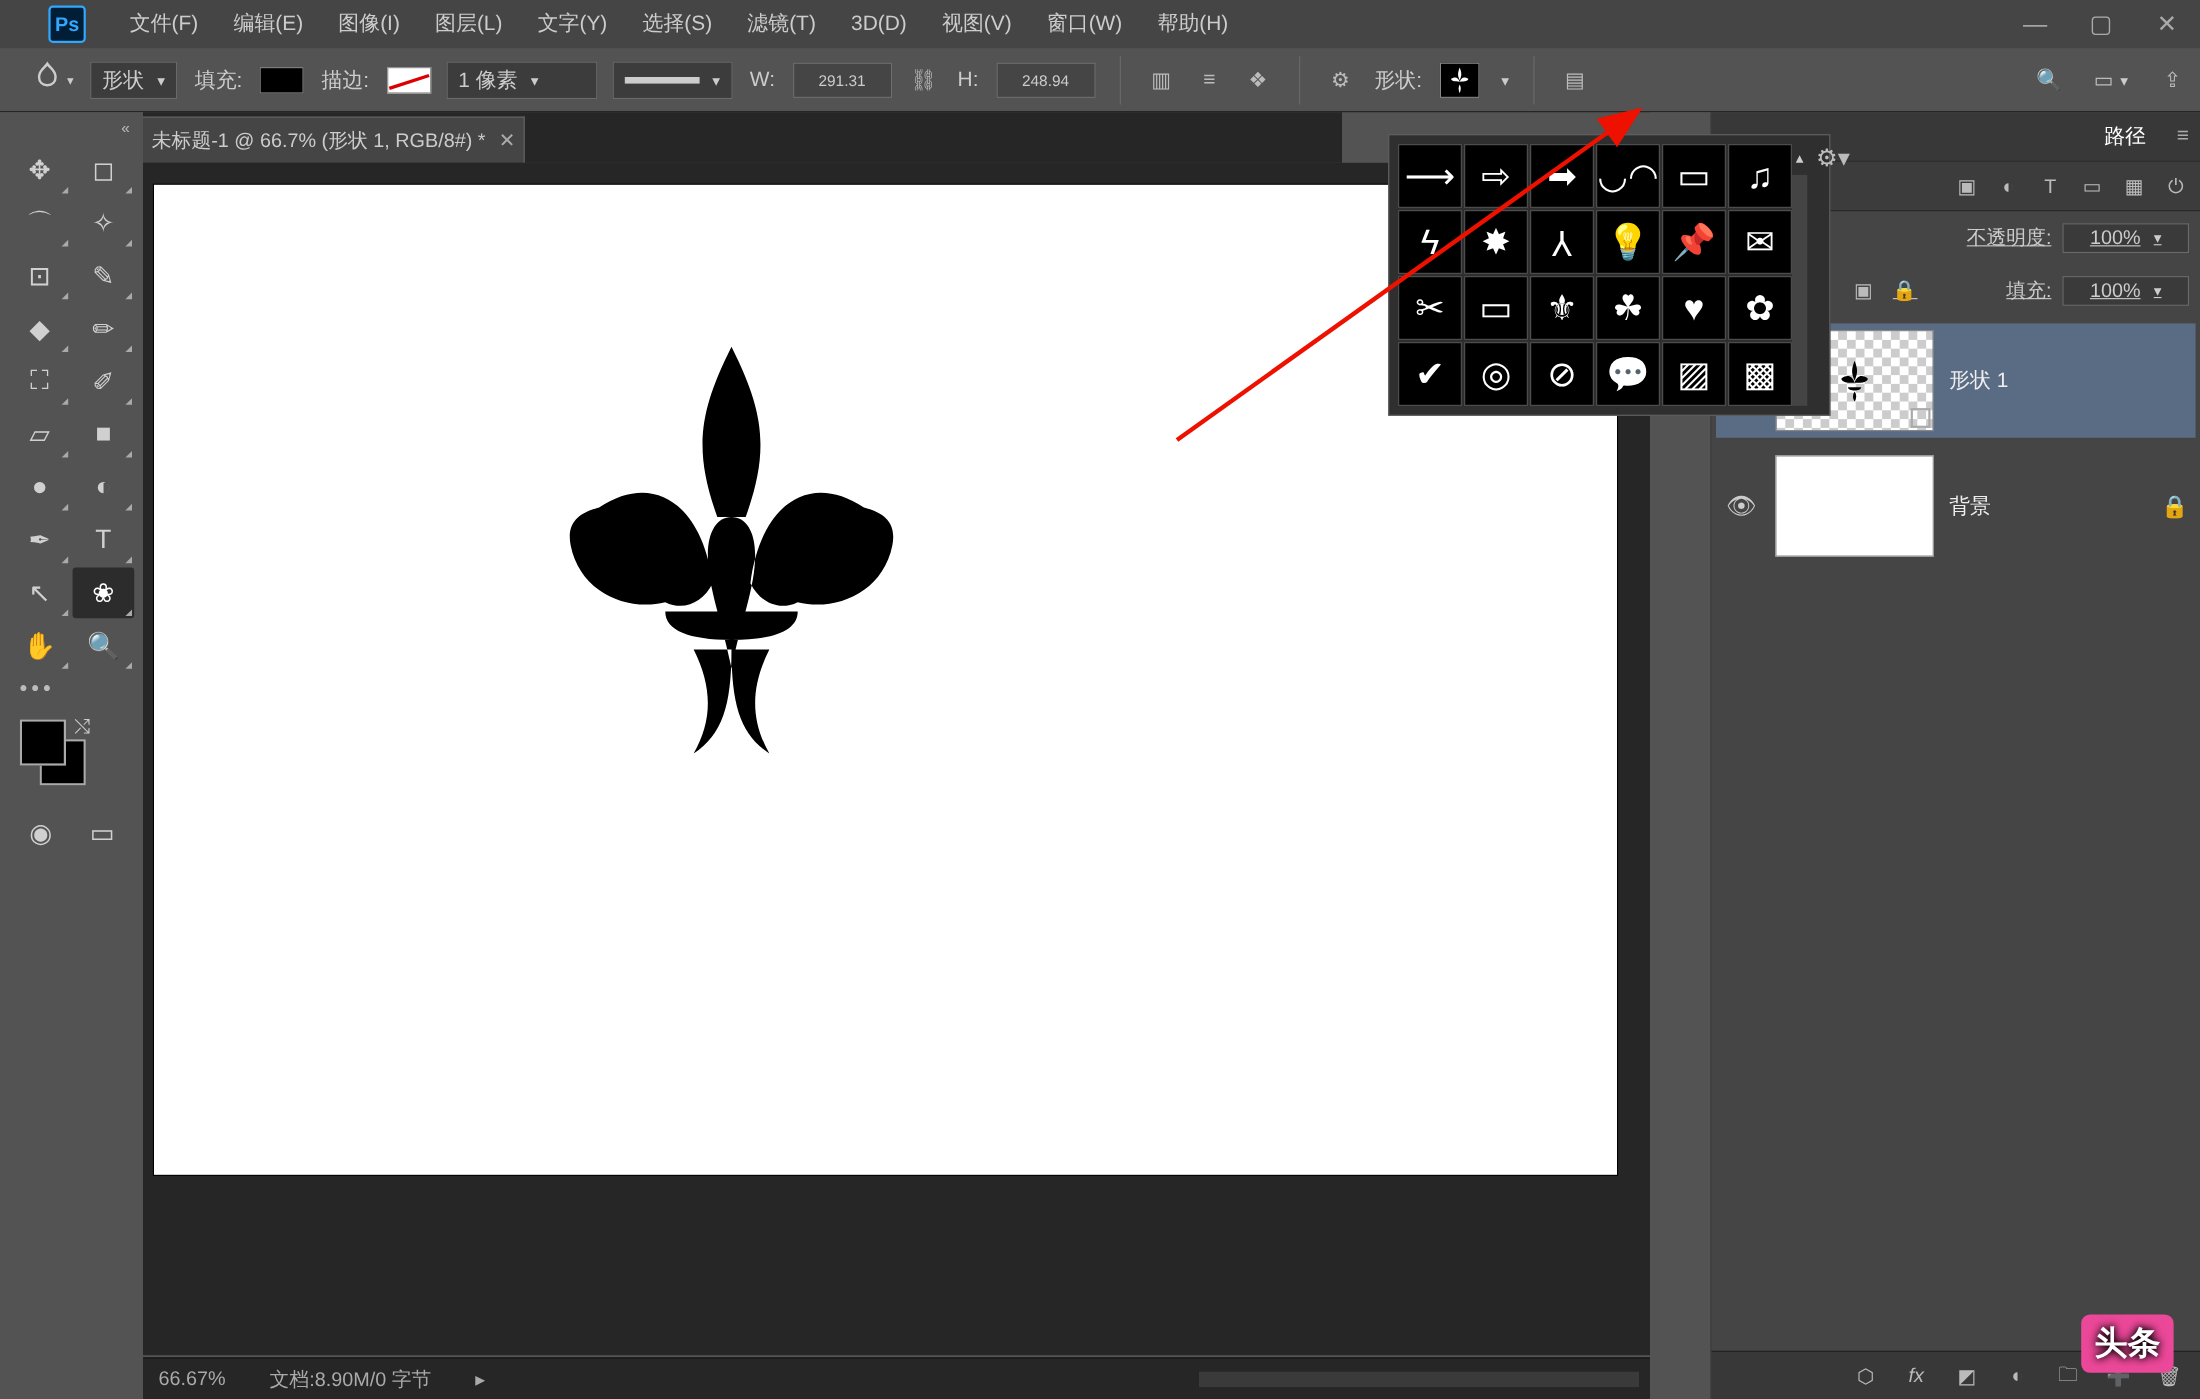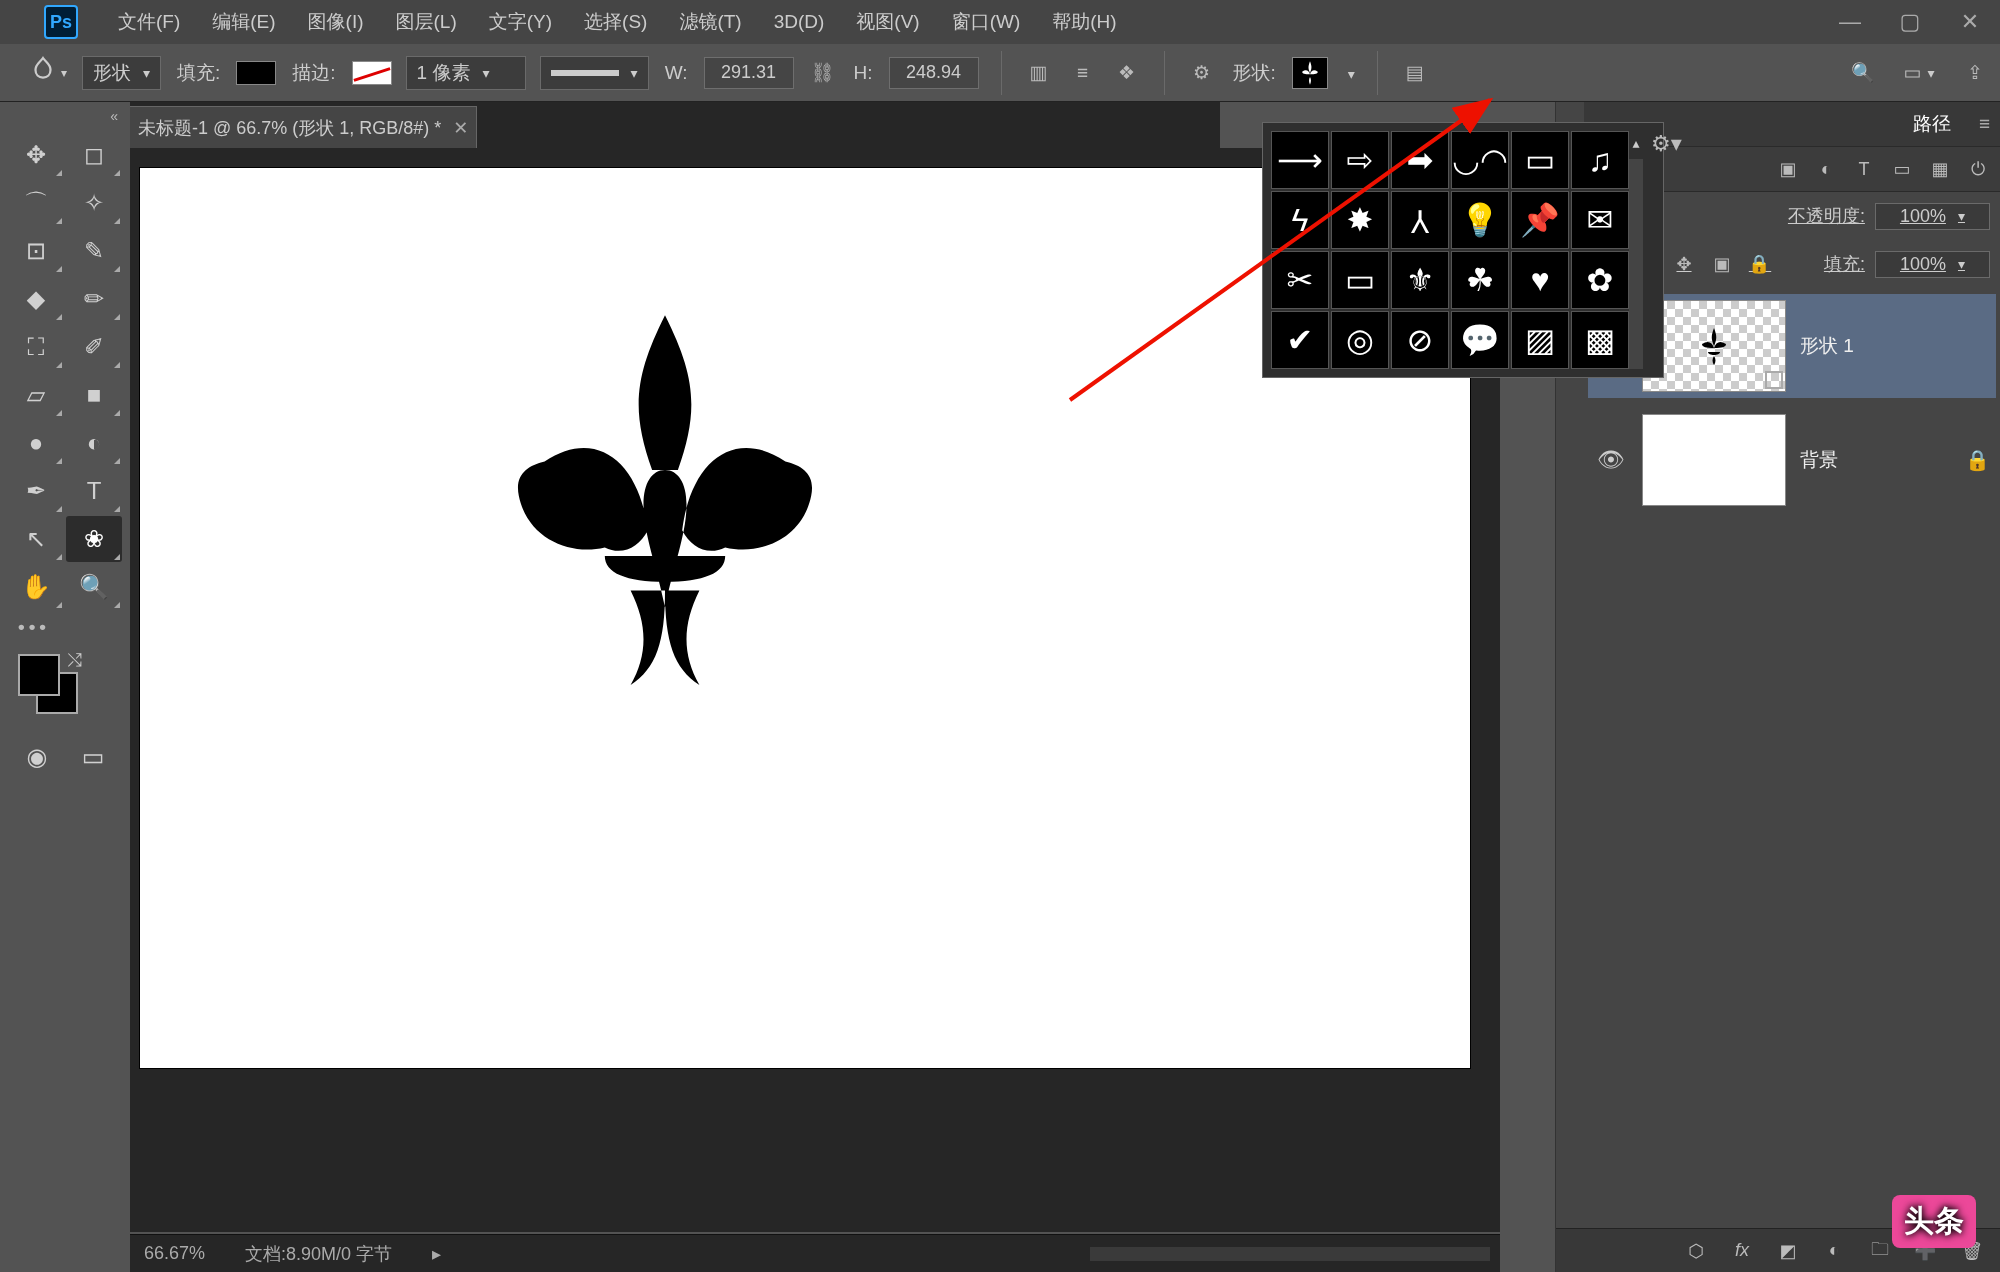--- a/index.html
+++ b/index.html
@@ -16,21 +16,21 @@
 
   
   .optbar { position:absolute; top:44px; left:0; right:0; height:58px; background:var(--bg-mid); border-bottom:1px solid var(--line); display:flex; align-items:center; padding:0 10px 0 24px; gap:14px; color:var(--txt); }
   .opt-icon { width:44px; height:44px; display:flex; align-items:center; justify-content:center; }
   .opt-sel { display:flex; align-items:center; gap:6px; padding:4px 10px; border:1px solid #6a6a6a; background:#3c3c3c; height:34px; }
   .opt-lbl { color:var(--txt); padding:0 2px; }
   .swatch { width:40px; height:24px; border:1px solid #888; display:inline-block; vertical-align:middle; }
   .swatch.black { background:#000; }
   .swatch.nostroke { background:#fff; position:relative; }
   .swatch.nostroke::after { content:""; position:absolute; left:0; right:0; top:50%; border-top:3px solid #d00; transform:rotate(-18deg); }
-  .opt-num { width:90px; height:32px; background:var(--bg-panel); border:1px solid #6e6e6e; color:var(--txt); padding:0 8px; text-align:center; font-size:18px; }
+  .opt-num { width:90px; height:32px; background:var(--bg-panel); border:1px solid #6e6e6e; color:var(--txt); padding:0 8px; text-align:center; font-size:14px; }
   .strokeline { width:68px; height:6px; background:#ccc; }
   .divider { width:1px; height:44px; background:#6a6a6a; margin:0 8px; }
   .icon-g { width:30px; height:30px; display:flex; align-items:center; justify-content:center; fill:#bbb; color:#bbb; }
   .shape-preview { width:36px; height:32px; background:#000; border:1px solid #888; display:flex; align-items:center; justify-content:center; color:#fff; }
   .opt-right { margin-left:auto; display:flex; gap:26px; align-items:center; }
 
   
   .tabbar { position:absolute; top:102px; left:130px; right:780px; height:46px; background:var(--bg-darker); display:flex; align-items:flex-end; }
   .tab { background:var(--bg-panel); color:var(--txt); padding:8px 8px; display:flex; align-items:center; gap:12px; font-size:18px; height:42px; border-top:1px solid #666; border-right:1px solid #666; }
   .tab .x { color:var(--txt-dim); font-size:18px; }
@@ -57,21 +57,21 @@
   .fleur { position:absolute; left:310px; top:130px; width:430px; height:430px; }
   .scrollbar-v { position:absolute; right:-14px; top:0; bottom:0; width:12px; background:#3a3a3a; }
   .sb-thumb-v { position:absolute; top:30%; height:35%; left:1px; right:1px; background:#666; border-radius:3px; }
 
   
   .statusbar { position:absolute; left:130px; right:500px; bottom:0px; height:38px; background:var(--bg-darker); display:flex; align-items:center; color:var(--txt-dim); font-size:18px; padding-left:14px; gap:40px; border-top:1px solid #111; }
 
   
   .rpanels { position:absolute; top:102px; right:0; width:500px; bottom:0; background:var(--bg-panel); }
   .collapsed-col { position:absolute; top:0; left:0; width:56px; bottom:0; background:var(--bg-mid); border-right:1px solid #333; }
-  .panel-area { position:absolute; top:0; left:56px; right:0; bottom:0; background:#454545;margin-left:28px; }
+  .panel-area { position:absolute; top:0; left:56px; right:0; bottom:0; background:#454545; }
   .pan-tabs { height:44px; background:#383838; display:flex; align-items:center; padding:0 10px; gap:28px; color:var(--txt-dim); }
   .pan-tab.active { color:#fff; }
   .pan-head { height:46px; background:#3c3c3c; display:flex; align-items:center; justify-content:flex-end; padding:0 8px; gap:10px; border-top:1px solid #2a2a2a; border-bottom:1px solid #2a2a2a; }
   .mini-icon { width:28px; height:28px; display:flex; align-items:center; justify-content:center; color:#bbb; font-size:18px; }
   .pan-row { height:48px; display:flex; align-items:center; padding:0 10px; gap:10px; color:var(--txt); font-size:18px;text-decoration:underline; }
   .dd { padding:2px 24px; border:1px solid #6a6a6a; background:#3a3a3a; display:flex; align-items:center; gap:6px; }
   .layerlist { padding:6px 4px; display:flex; flex-direction:column; gap:10px; }
   .layer { display:flex; align-items:center; gap:14px; height:104px; padding:0 6px; }
   .layer.sel { background:#5a6b84; }
   .eye { width:34px; text-align:center; color:#ccc; font-size:22px; }
@@ -128,21 +128,21 @@
     <svg width="36" height="36" viewBox="0 0 24 24" fill="none" stroke="#ccc" stroke-width="1.5">
         <path d="M12 2c2 3 5 4 5 8 0 3-2 5-5 5s-5-2-5-5c0-4 3-5 5-8z"></path>
       </svg>
     <span style="font-size:12px;color:#ccc">▾</span>
   </div>
   <div class="opt-sel chev">形状</div>
   <span class="opt-lbl">填充:</span>
   <span class="swatch black"></span>
   <span class="opt-lbl">描边:</span>
   <span class="swatch nostroke"></span>
-  <div class="opt-sel chev" style="width:120px">1 像素</div>
+  <div class="opt-sel chev" style="width:137px">1 像素</div>
   <div class="opt-sel chev">
       <span class="strokeline"></span>
     </div>
   <span class="opt-lbl">W:</span>
   <input class="opt-num" value="291.31" style="">
   <div class="icon-g">⛓</div>
   <span class="opt-lbl">H:</span>
   <input class="opt-num" value="248.94" style="">
   <div class="divider"></div>
   <div class="icon-g">▥</div>

